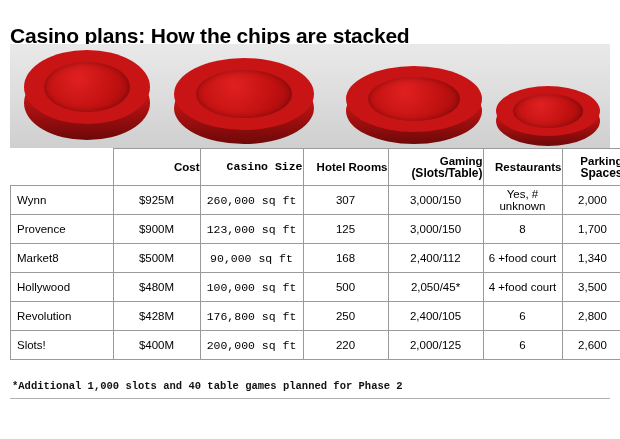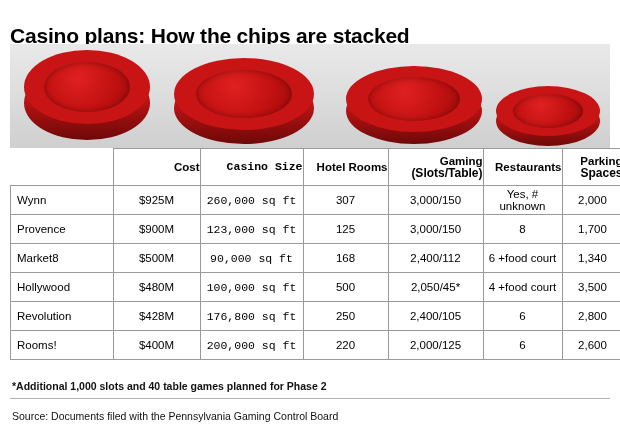--- a/index.html
+++ b/index.html
@@ -119,20 +119,21 @@
   .c-rest    { width: 78px;  text-align: center; }
   .c-park    { width: 60px;  text-align: center; }
   td.num { text-align: center; margin-left: 32px; }
   .sub { font-size: 12px; font-weight: bold; display: block; }
   
   .footnote {
     position: absolute;
     left: 12px;
     font-size: 10.5px;
     color: #111111;
+    font-family: Liberation Mono, monospace;
   }
   #fn1 { top: 380px; font-weight: bold; }
   #fn2 { top: 410px; }
   .rule {
     position: absolute;
     left: 10px;
     width: 600px;
     height: 1px;
     background: #b0b0b0;
   }
@@ -236,29 +237,28 @@
         <tr>
           <td class="c-label">Revolution</td>
           <td class="c-cost num">$428M</td>
           <td class="c-size num">176,800 sq ft</td>
           <td class="c-rooms num">250</td>
           <td class="c-gaming num">2,400/105</td>
           <td class="c-rest num">6</td>
           <td class="c-park num">2,800</td>
         </tr>
         <tr>
-          <td class="c-label">Rooms!</td>
+          <td class="c-label">Slots!</td>
           <td class="c-cost num">$400M</td>
           <td class="c-size num">200,000 sq ft</td>
           <td class="c-rooms num">220</td>
           <td class="c-gaming num">2,000/125</td>
           <td class="c-rest num">6</td>
           <td class="c-park num">2,600</td>
         </tr>
       </tbody>
     </table>
   </div>
 
   <div class="footnote" id="fn1">*Additional 1,000 slots and 40 table games planned for Phase 2</div>
   <div class="rule" style="top:398px;"></div>
-  <div class="footnote" id="fn2">Source: Documents filed with the Pennsylvania Gaming Control Board</div>
 
 </div>
 
 </body></html>

